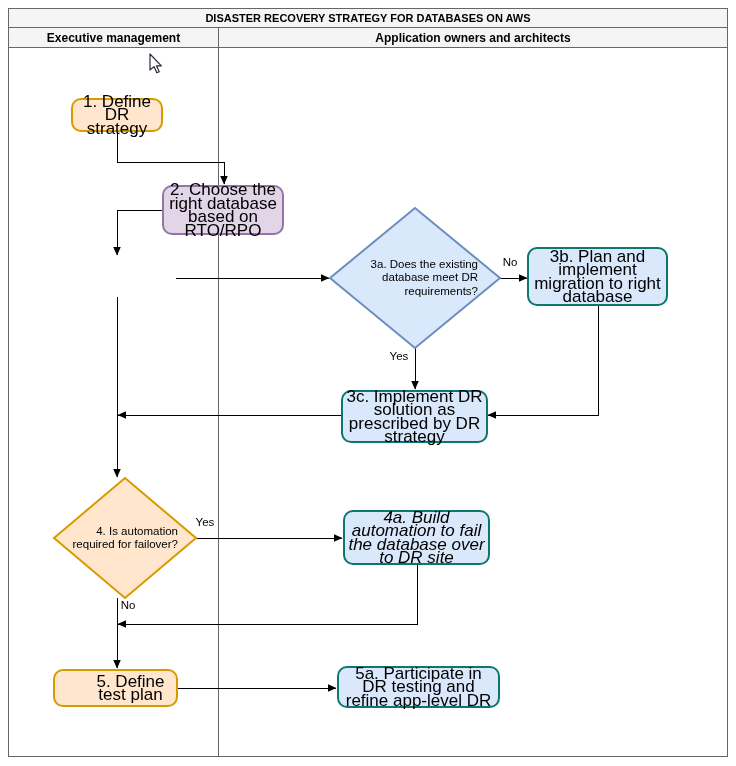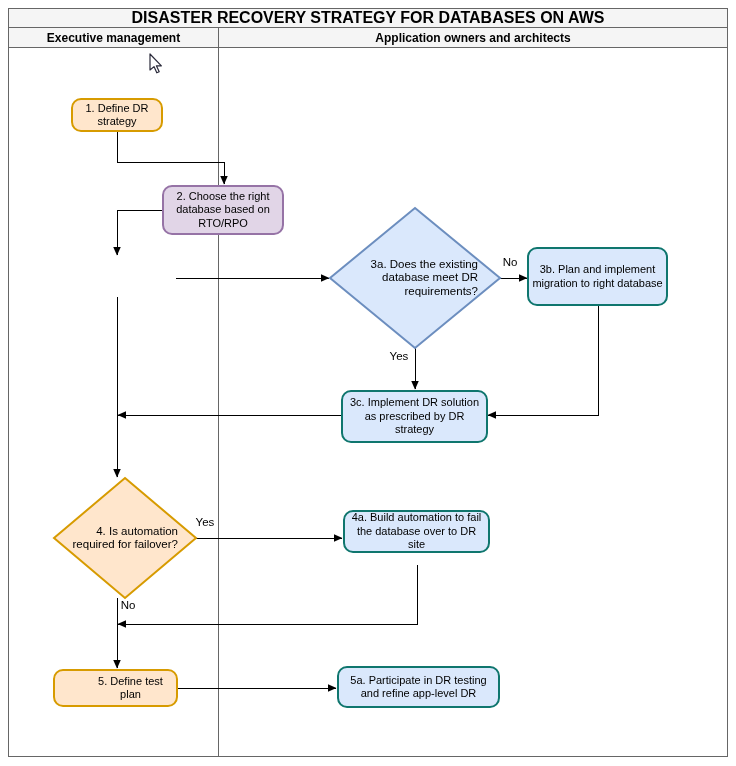--- a/index.html
+++ b/index.html
@@ -5,36 +5,36 @@
   html,body{margin:0;padding:0;background:#fff;}
   body{font-family:"Liberation Sans",sans-serif;color:#000;}
   .stage{position:relative;width:736px;height:766px;background:#fff;overflow:hidden;}
 
   .frame{position:absolute;left:8px;top:8px;width:720px;height:749px;
          border:1px solid #666;background:#fff;box-sizing:border-box;}
 
   .title-bar{position:absolute;left:8px;top:8px;width:720px;height:20px;
              background:#f5f5f5;border:1px solid #666;box-sizing:border-box;
              display:flex;align-items:center;justify-content:center;
-             font-weight:bold;font-size:16px;}
+             font-weight:bold;font-size:11px;}
 
   .lane-headers{position:absolute;left:8px;top:27px;width:720px;height:21px;
                 display:flex;background:#f5f5f5;border:1px solid #666;box-sizing:border-box;}
   .lane-header{display:flex;align-items:center;justify-content:center;
                font-weight:bold;font-size:12px;height:100%;box-sizing:border-box;}
   .lane-header.left{width:210px;border-right:1px solid #666;}
   .lane-header.right{flex:1;}
 
   .lane-divider{position:absolute;left:218px;top:47px;width:1px;height:710px;background:#666;}
 
   .edges{position:absolute;left:0;top:0;pointer-events:none;}
 
   .node{position:absolute;box-sizing:border-box;border-radius:10px;
         display:flex;align-items:center;justify-content:center;text-align:center;
-        font-size:11px;line-height:13.5px;padding:1px 2px;}
+        font-size:17px;line-height:13.5px;padding:1px 2px;}
   .node.orange{background:#FFE6CC;border:2px solid #D79B00;}
   .node.purple{background:#E1D5E7;border:2px solid #9673A6;}
   .node.blue{background:#DAE8FC;border:2px solid #0f766e;}
 
   .diamond{position:absolute;}
   .diamond svg{position:absolute;left:0;top:0;overflow:visible;}
   .diamond .dtext{position:absolute;inset:0;display:flex;align-items:center;justify-content:center;
                   text-align:right;font-size:11.5px;line-height:13.5px;}
 
   .edge-label{position:absolute;font-size:11.5px;text-align:center;}
@@ -100,21 +100,21 @@
 
   <div class="node blue" style="left:341px;top:390px;width:147px;height:53px;">3c. Implement DR solution as prescribed by DR strategy</div>
 
   <div class="diamond" style="left:54px;top:478px;width:142px;height:120px;">
     <svg width="142" height="120">
       <polygon points="71,0 142,60 71,120 0,60" fill="#FFE6CC" stroke="#D79B00" stroke-width="2"></polygon>
     </svg>
     <div class="dtext" style="padding:0 18px;">4. Is automation required for failover?</div>
   </div>
 
-  <div class="node blue" style="left:343px;top:510px;width:147px;height:43px;">4a. Build automation to fail the database over to DR site</div>
+  <div class="node blue" style="left:343px;top:510px;width:147px;height:55px;font-style:italic;">4a. Build automation to fail the database over to DR site</div>
 
   <div class="node orange" style="left:53px;top:669px;width:125px;height:38px;padding-left:32px;">5. Define test plan</div>
 
   <div class="node blue" style="left:337px;top:666px;width:163px;height:42px;">5a. Participate in DR testing and refine app-level DR</div>
 
   <svg class="cursor" width="16" height="22">
     <polygon points="1,1 1,17 5,13.6 7.8,19.8 10.2,18.8 7.4,12.8 12.4,12.8" fill="#fff" stroke="#2b2b3b" stroke-width="1.2" stroke-linejoin="round"></polygon>
   </svg>
 
 </div>

